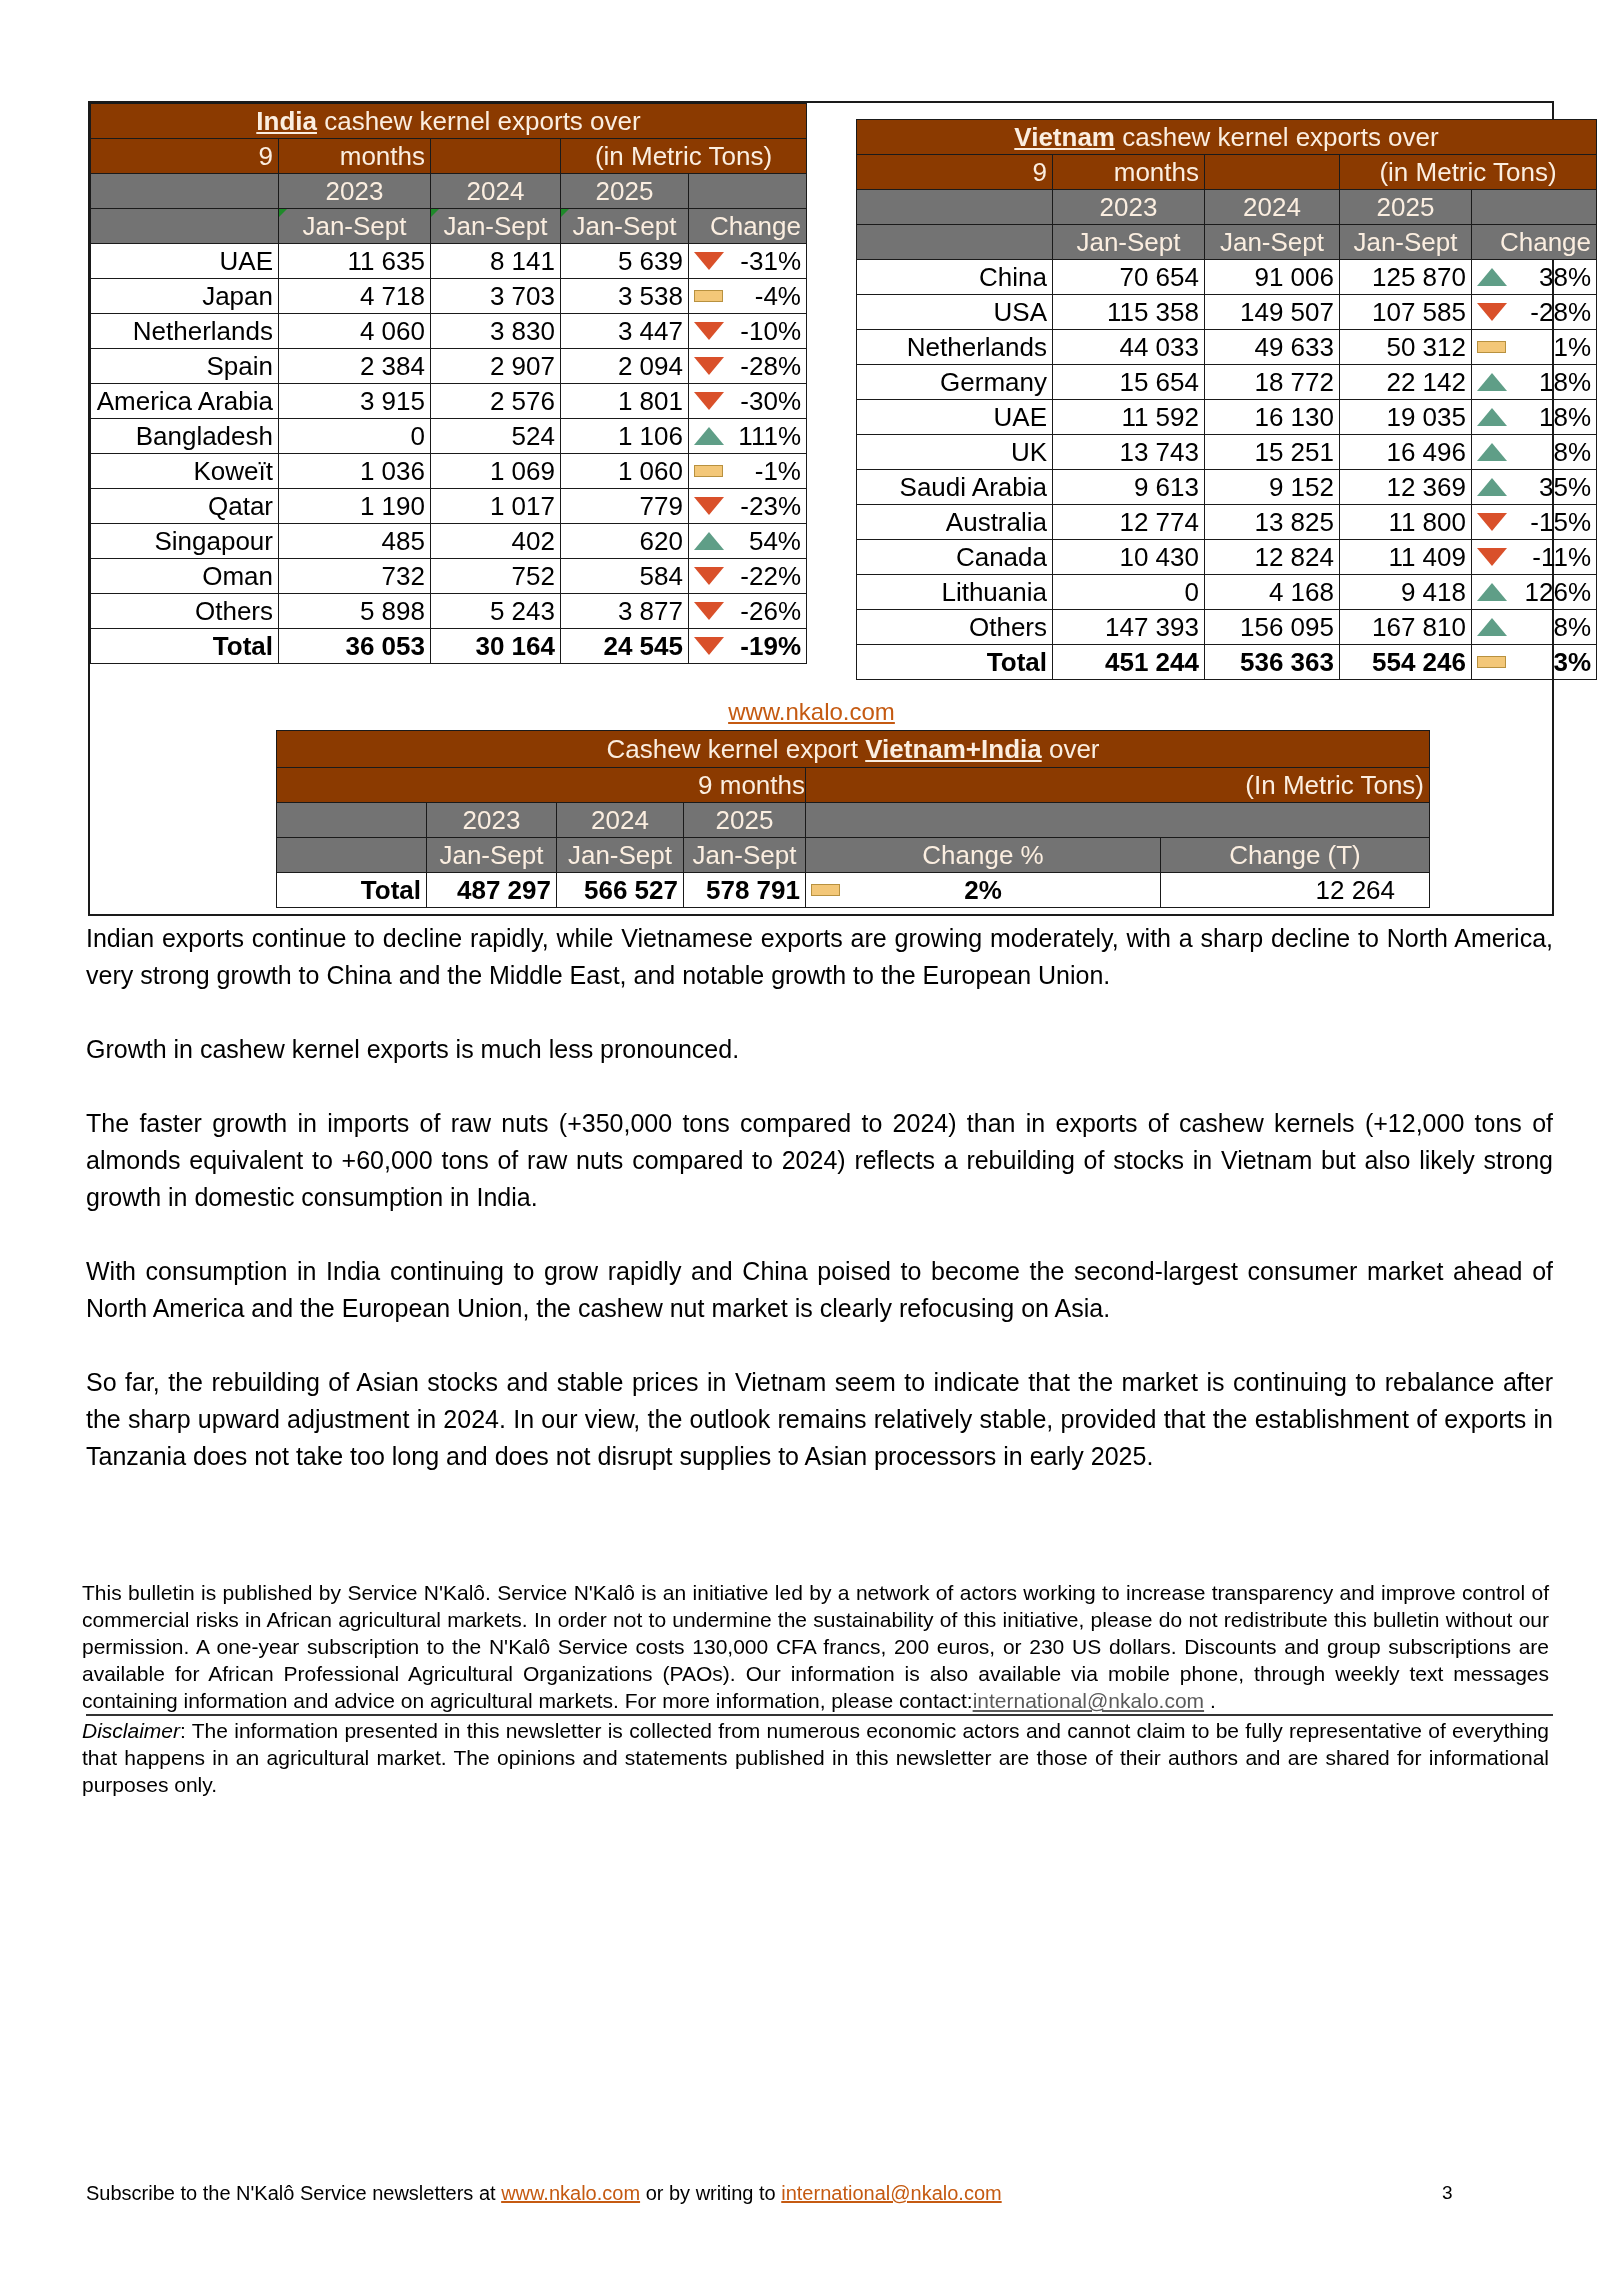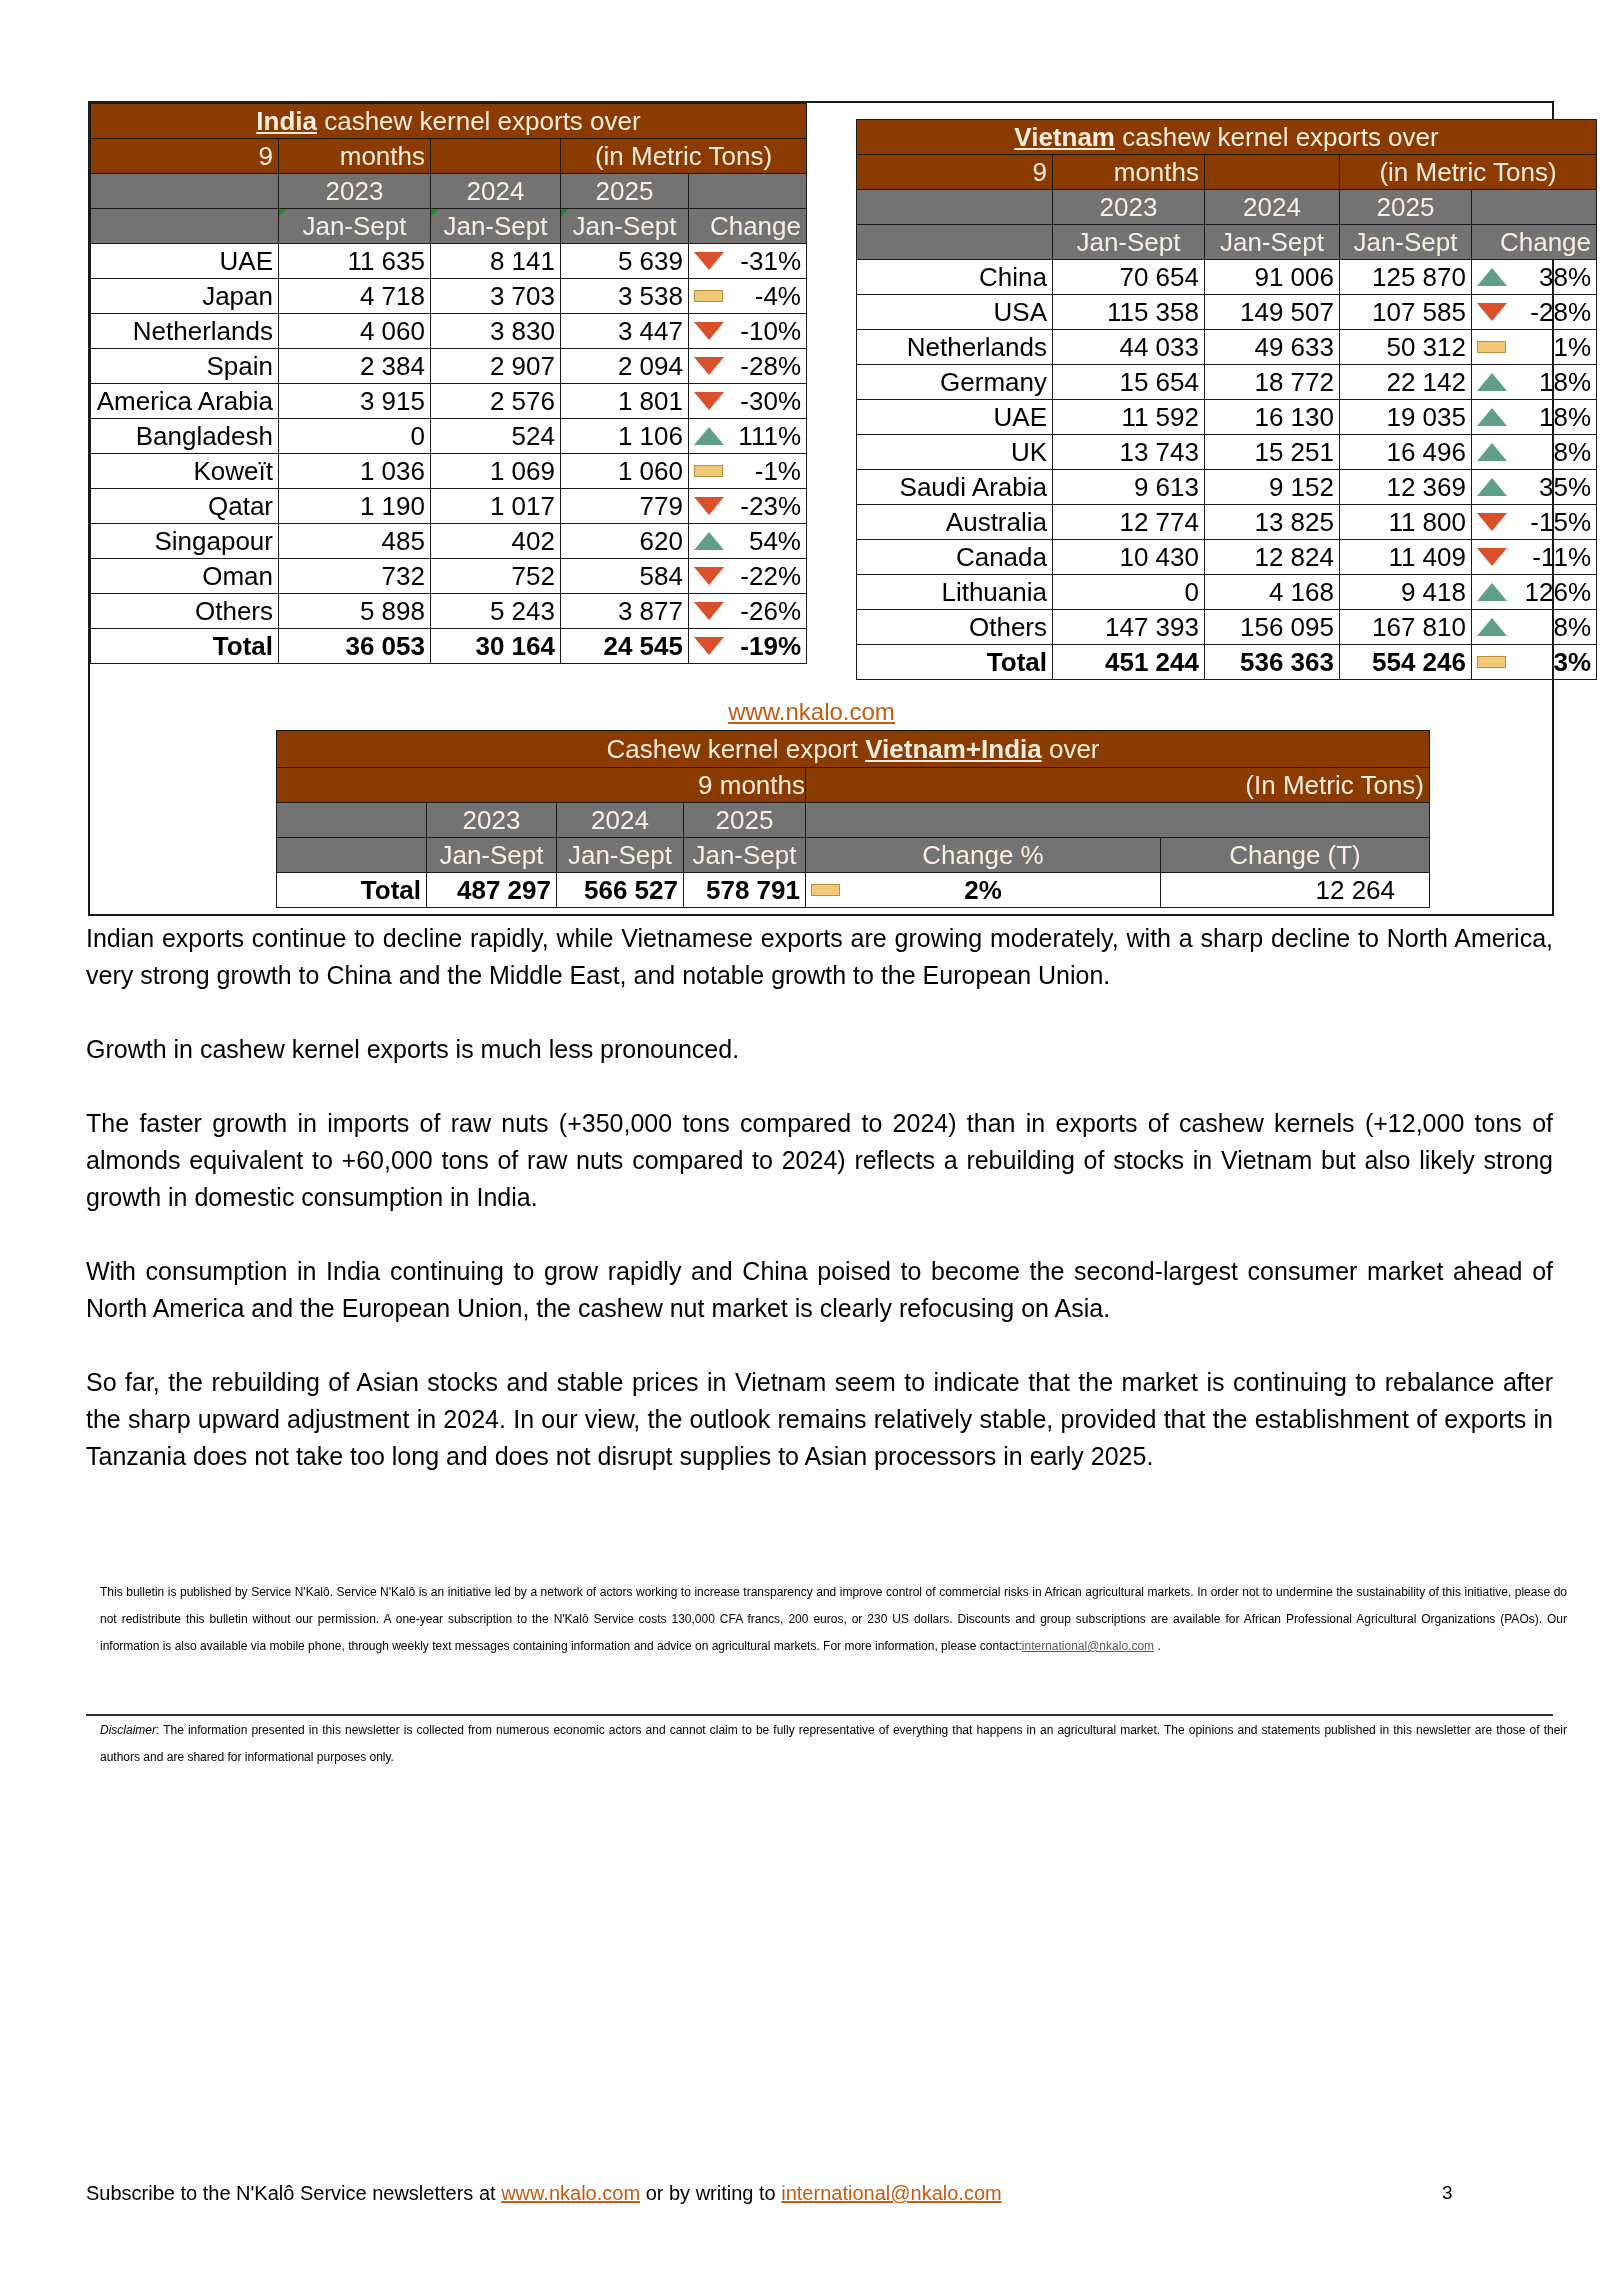--- a/index.html
+++ b/index.html
@@ -24,21 +24,21 @@
   .tri-up { width:0; height:0; border-left:15px solid transparent; border-right:15px solid transparent; border-bottom:18.6px solid #5f9e87; }
   .bar-flat { width:27px; height:10px; background:#f3c778; border:1.7px solid #b8913f; }
 
   .green-corner { position:absolute; left:0; top:0; width:0; height:0; border-top:8.5px solid #1f8a2a; border-right:8.5px solid transparent; }
 
   .site-link { position:absolute; top:698px; left:0; width:1623px; text-align:center; font-size:24px; color:#c55a11; text-decoration:underline; }
 
   .body-text { position:absolute; left:86px; width:1467px; font-size:25px; line-height:37px; text-align:justify; }
   .body-text p { margin:0 0 37px 0; }
 
-  .fine { position:absolute; left:100px; width:1467px; font-size:12px; line-height:27px; text-align:justify; }
+  .fine { position:absolute; left:82px; width:1467px; font-size:21px; line-height:27px; text-align:justify; }
   .fine p { margin:0; }
   .fine a { color:#5a5a5a; text-decoration:underline; }
   .rule { position:absolute; left:86px; width:1467px; height:1.7px; background:#333; }
 
   .footer { position:absolute; top:2182px; left:86px; width:1386px; font-size:20px; }
   .footer a { color:#c55a11; text-decoration:underline; }
   .page-num { position:absolute; top:2182px; left:1442px; font-size:19px; }
 </style>
 </head>
 <body>

